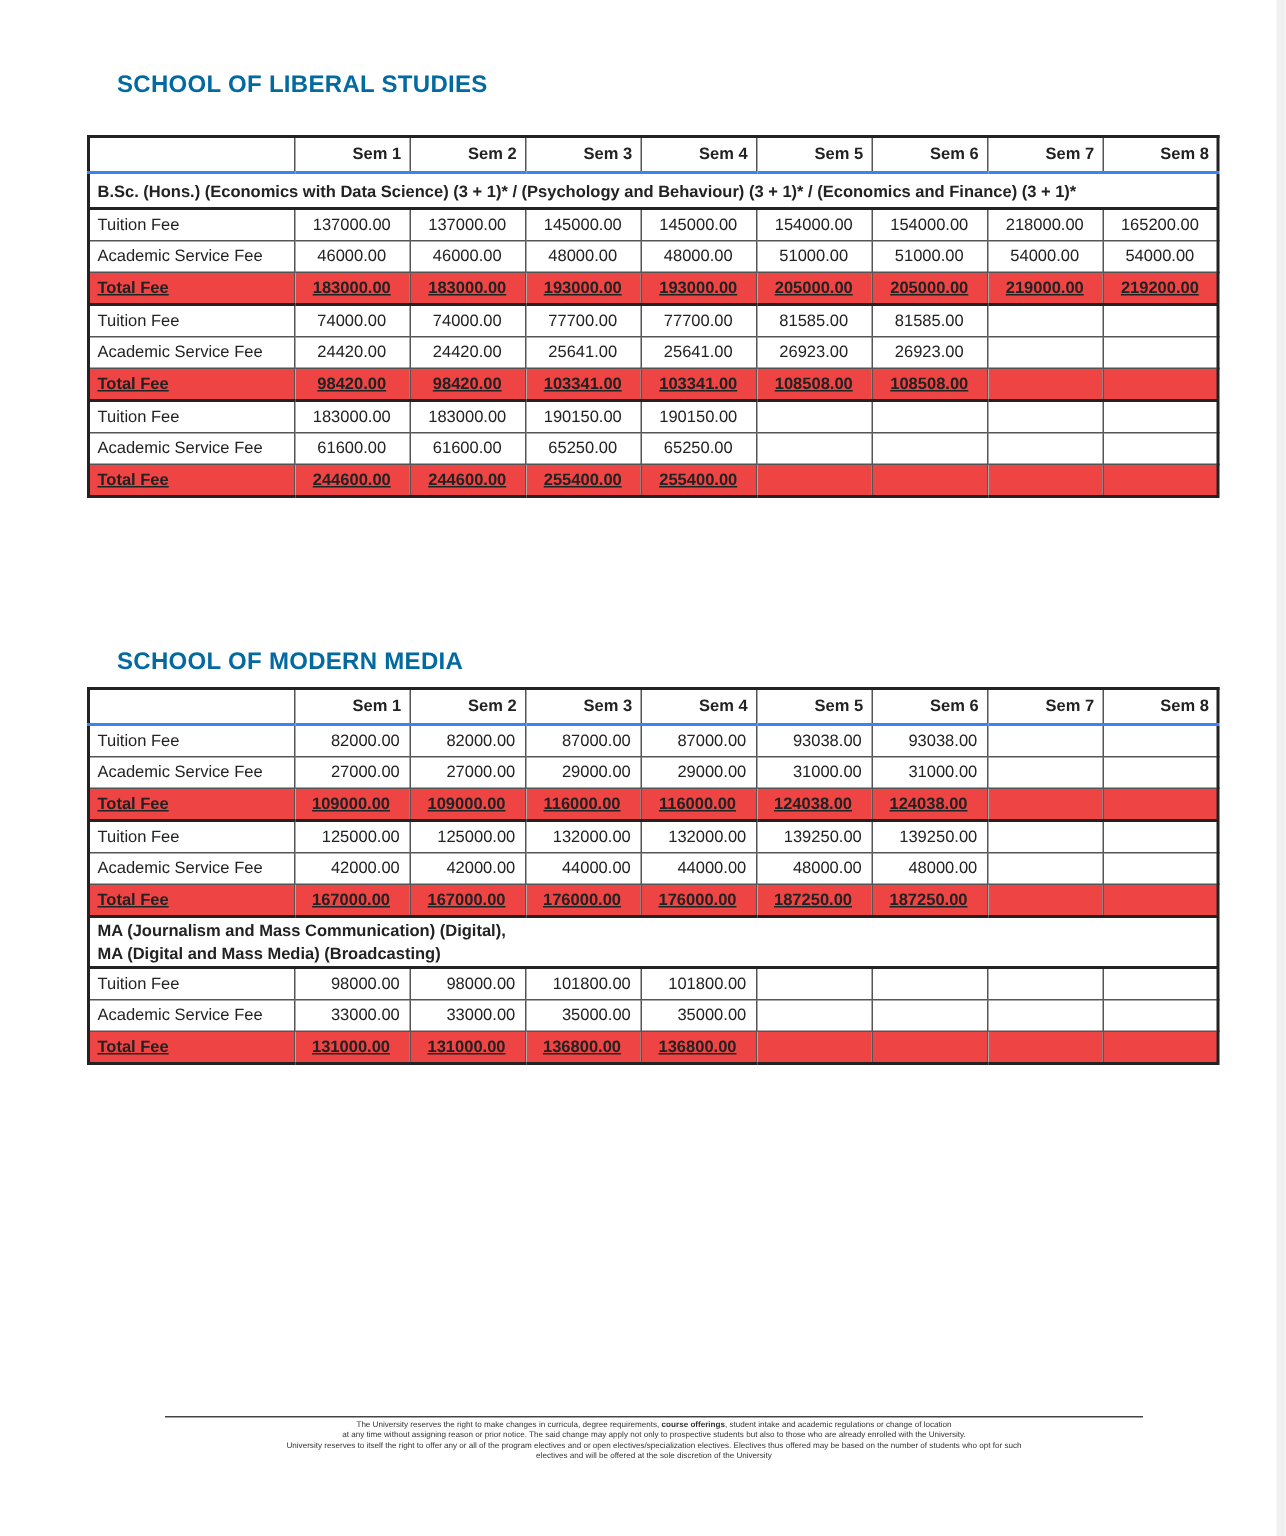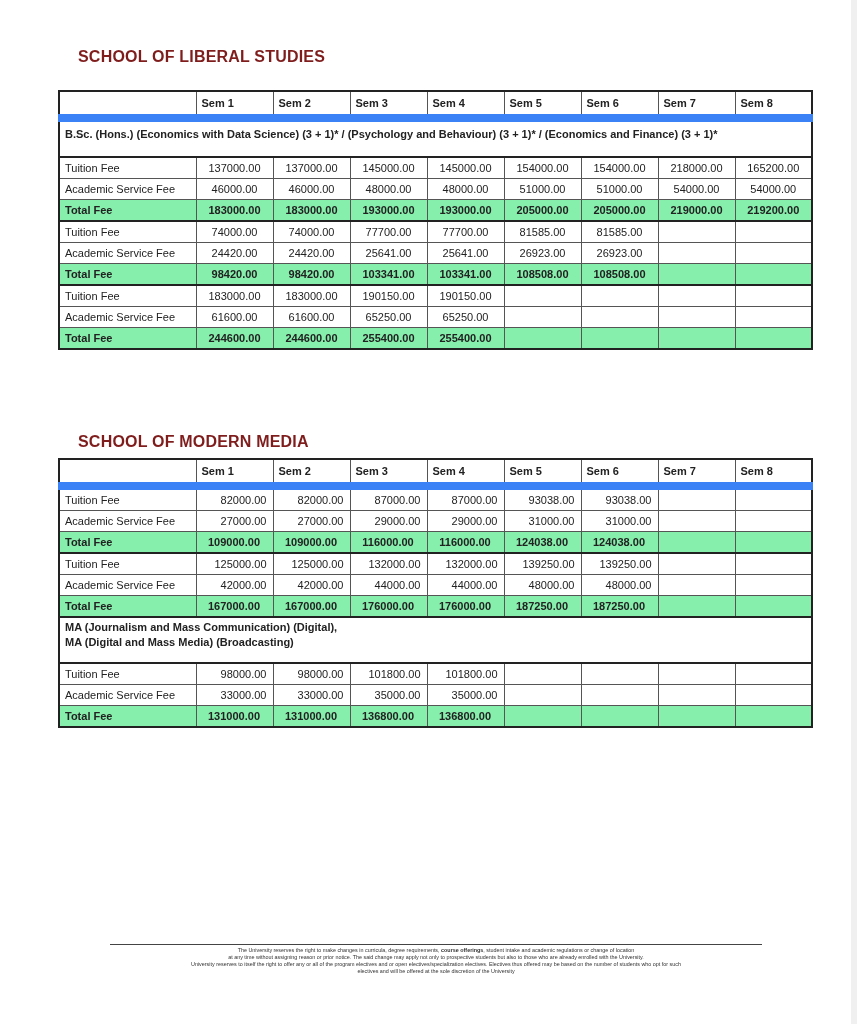--- a/index.html
+++ b/index.html
@@ -12,21 +12,21 @@
   }
   .right-edge {
     position: absolute; top: 0; right: 0; width: 6px; height: 1024px;
     background: #f0f0f0;
   }
   .section-title {
     position: absolute;
     left: 78px;
     font-size: 16px;
     font-weight: bold;
-    color: #7f1d1d;
+    color: #0369a1;
     letter-spacing: 0.2px;
   }
   table.fee {
     position: absolute;
     left: 58px;
     width: 751px;
     border-collapse: collapse;
     table-layout: fixed;
     border: 2px solid #222;
     font-size: 11px;
@@ -35,37 +35,38 @@
   table.fee col.sem { width: 77px; }
   table.fee td, table.fee th {
     border: 1px solid #555;
     height: 20px;
     padding: 0 5px;
     white-space: nowrap;
     overflow: hidden;
   }
   table.fee th {
     font-weight: bold;
-    text-align: left;
+    text-align: right;
     height: 22px;
-    border-bottom: 8px solid #3b82f6;
+    border-bottom: 2px solid #3b82f6;
   }
   table.fee td.num { text-align: center; }
   table.fee.media td.num { text-align: right; padding-right: 6px; }
   table.fee tr.program td {
     font-weight: bold;
     text-align: left;
     border-bottom: 2px solid #222;
     line-height: 15px;
-    padding-top: 2px; padding-bottom: 12px;
+    padding-top: 2px; padding-bottom: 0;
   }
   table.fee tr.total td {
-    background: #86efac;
+    background: #ef4444;
     font-weight: bold;
     border-bottom: 2px solid #222;
+    text-decoration: underline;
   }
   table.fee tr.total td.num { text-align: center; }
   .footer {
     position: absolute;
     left: 110px; top: 944px;
     width: 652px;
     border-top: 1px solid #444;
     padding-top: 2px;
     font-size: 5.4px;
     line-height: 7px;

